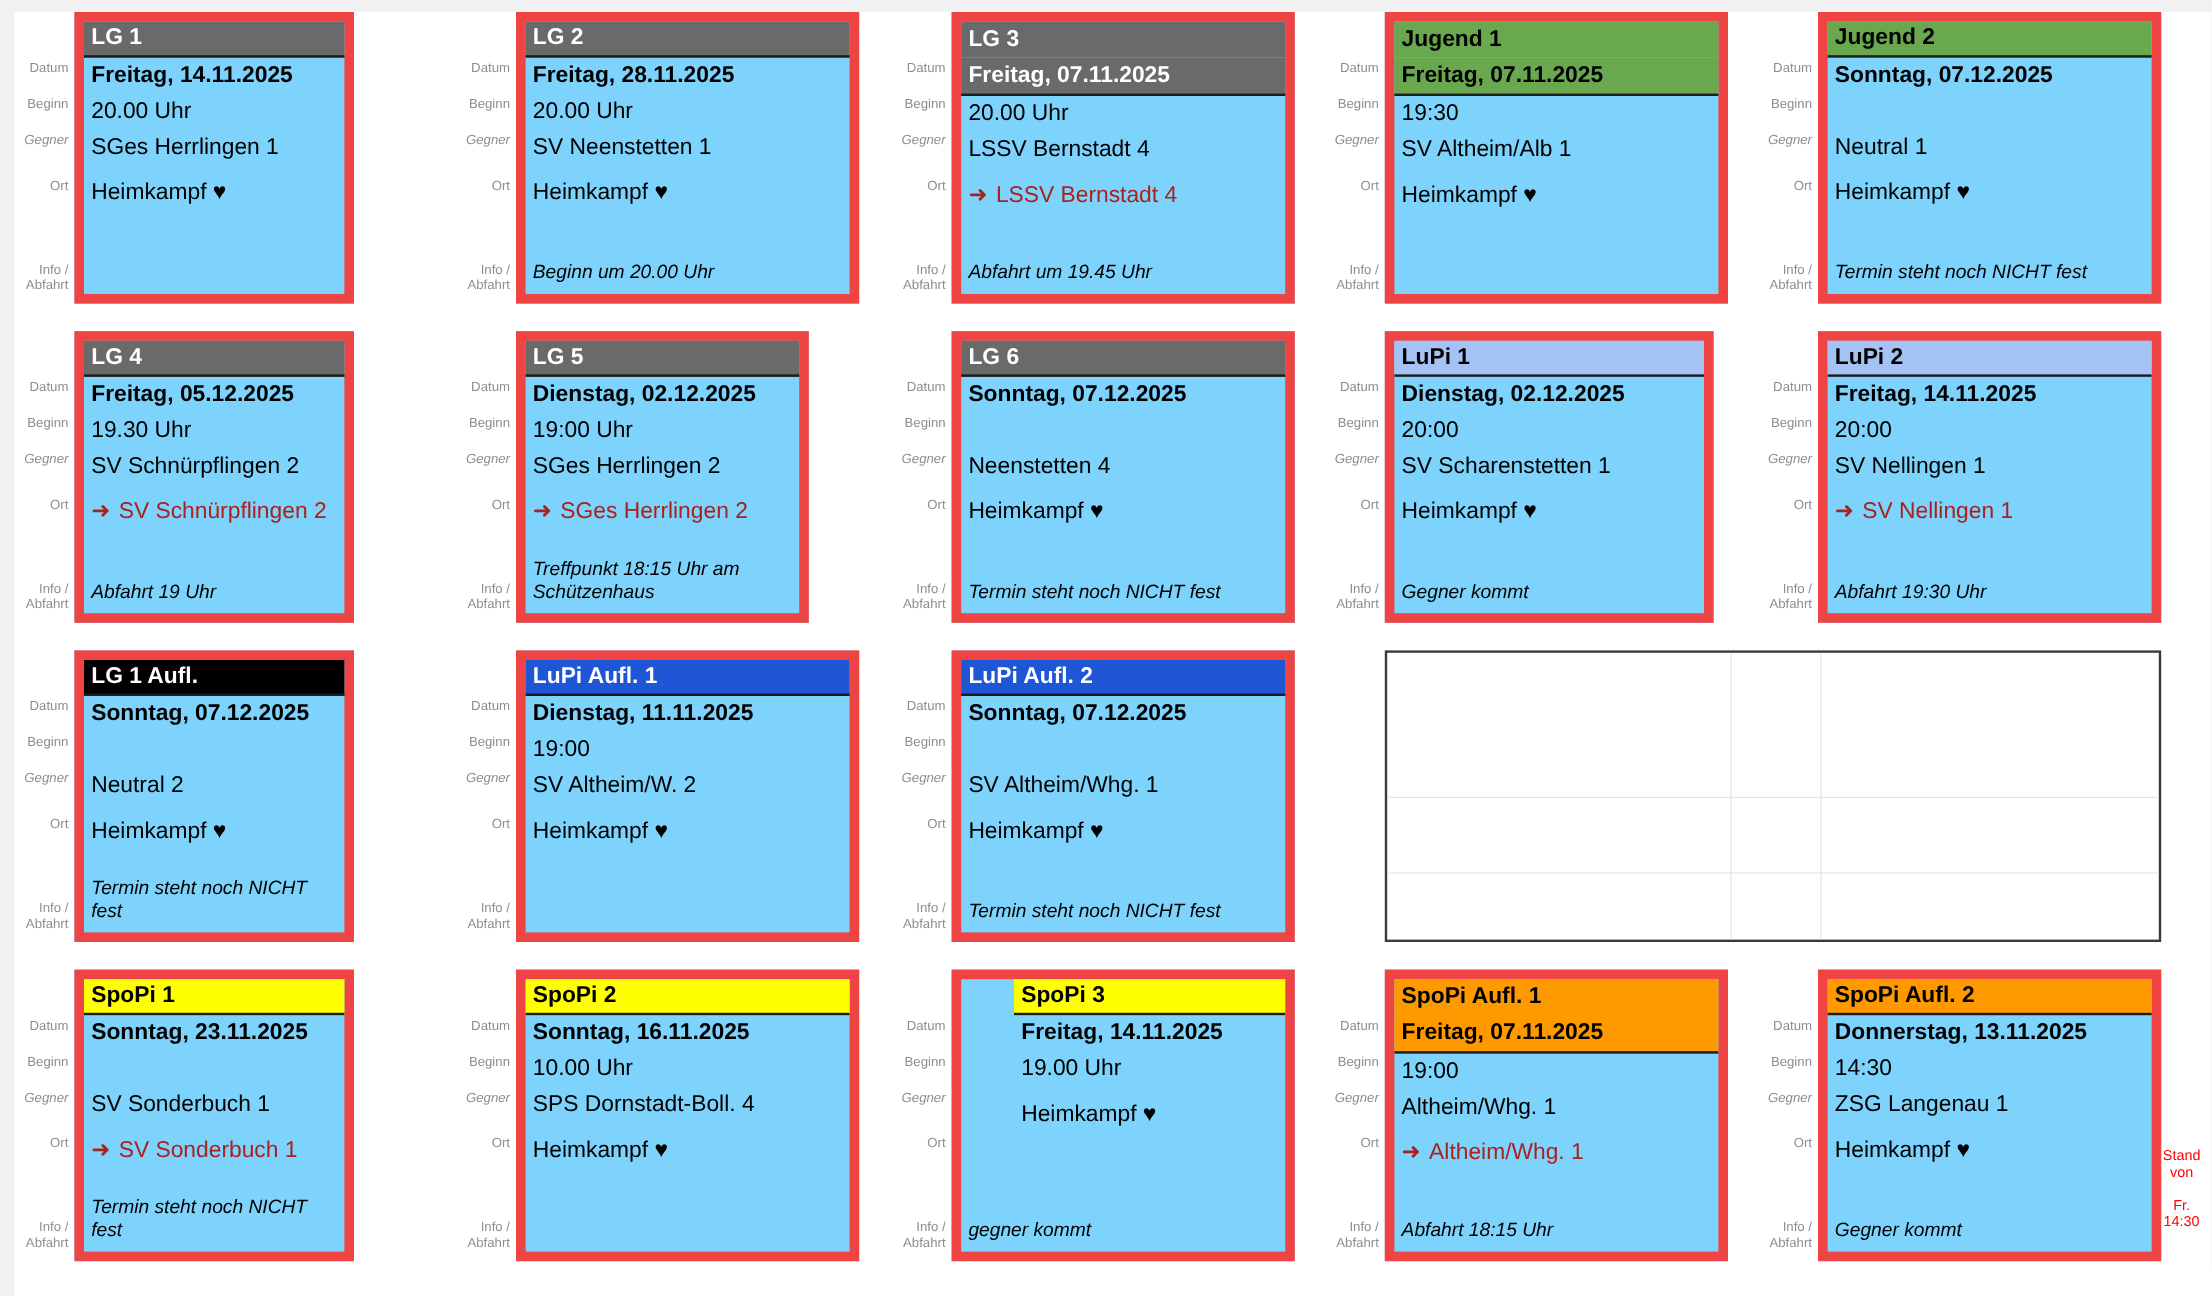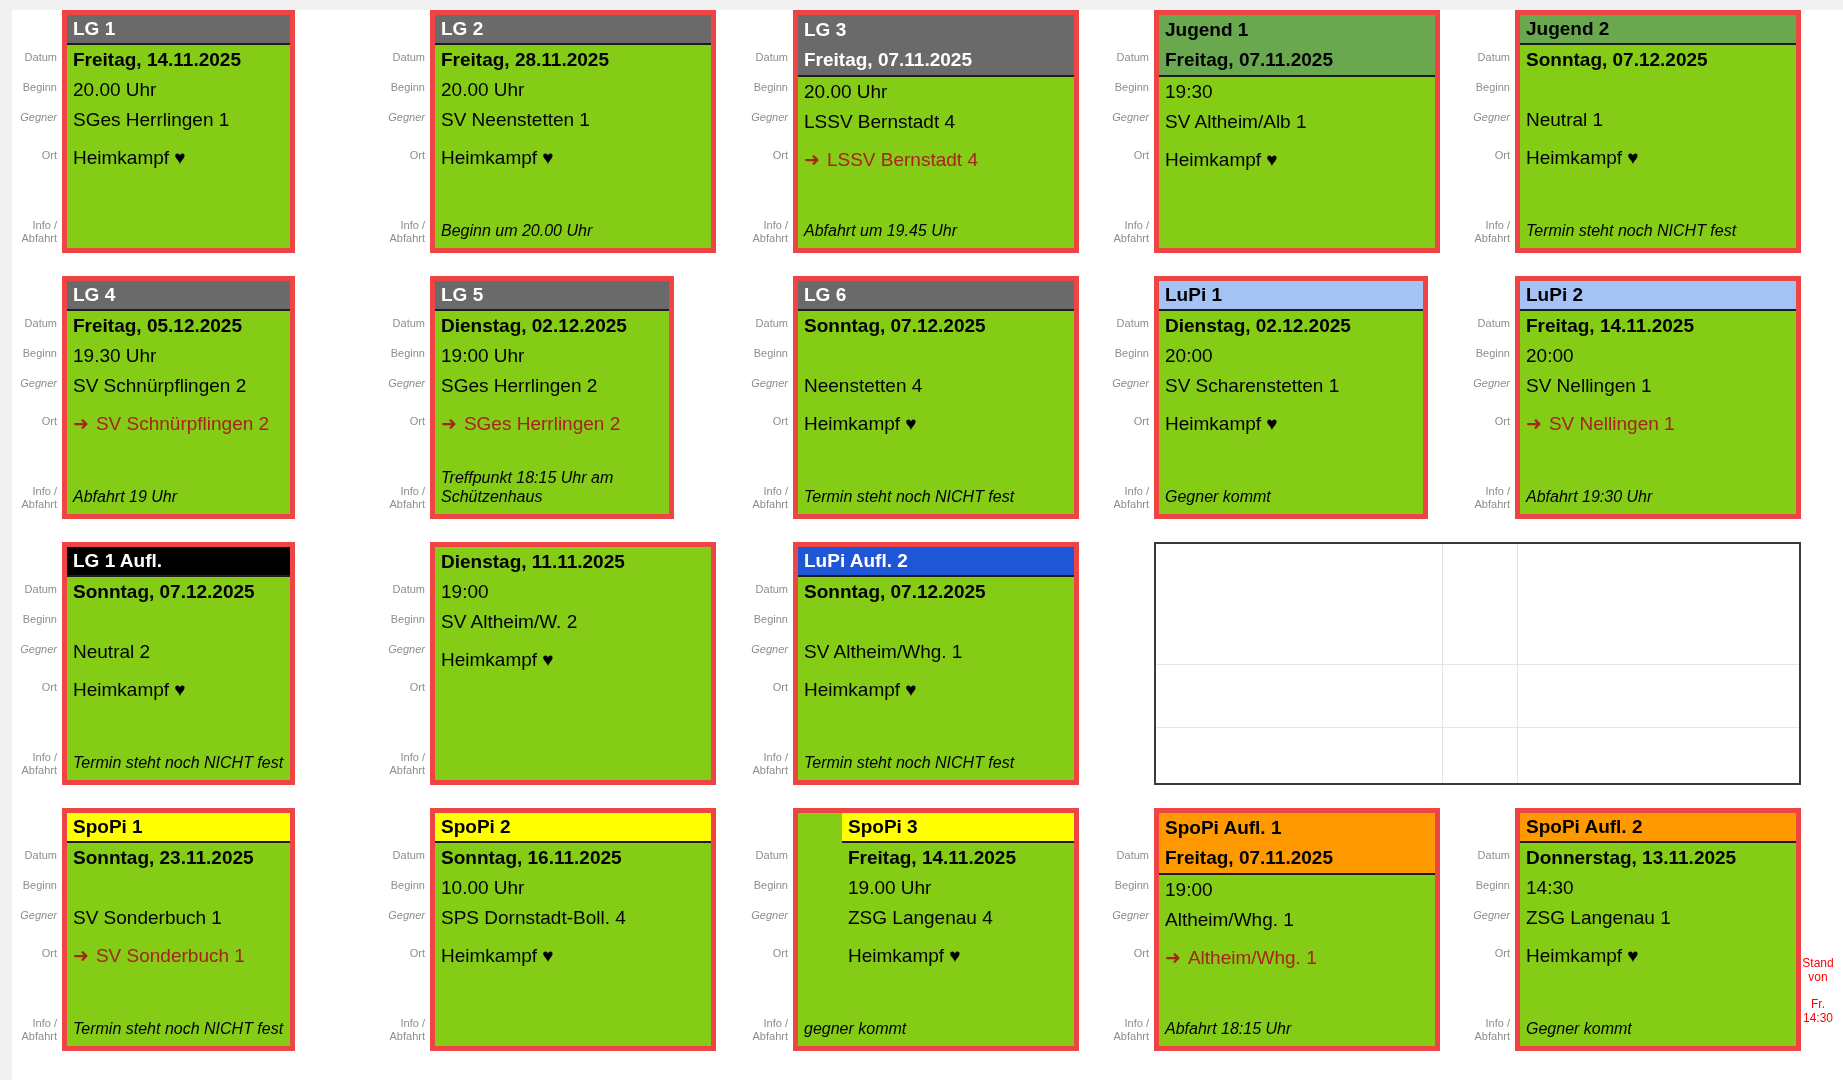--- a/index.html
+++ b/index.html
@@ -5,21 +5,21 @@
   html,body{margin:0;padding:0;width:1843px;height:1080px;overflow:hidden;
     background:#f1f1f1;font-family:"Liberation Sans","DejaVu Sans",sans-serif;}
   .sheet{position:absolute;left:12px;top:10px;right:0;bottom:0;background:#ffffff;}
   
   .group{position:absolute;display:flex;height:243px;}
   .gutter{width:62px;position:relative;flex:none;}
   .lbl{position:absolute;right:5px;text-align:right;font-size:11px;color:#8e8e8e;
     line-height:30px;white-space:nowrap;}
   .lbl-datum{top:32px;} .lbl-beginn{top:62px;} .lbl-gegner{top:92px;font-style:italic;} .lbl-ort{top:130px;}
   .lbl-info{bottom:8px;line-height:13px;}
-  .card{position:relative;height:243px;border:5px solid #ef4444;background:#84cc16;
+  .card{position:relative;height:243px;border:8px solid #ef4444;background:#7dd3fc;
     box-sizing:border-box;flex:none;}
   .hdr{height:30px;background:var(--hc,#6a6a6a);border-bottom:2px solid #1c1c1c;
     display:flex;align-items:center;padding-left:6px;box-sizing:border-box;}
   .title{font-weight:bold;font-size:19px;color:var(--htc,#fff);white-space:nowrap;}
   .row{height:30px;line-height:30px;padding-left:6px;font-size:19px;color:#000;
     white-space:nowrap;overflow:hidden;}
   .datum{font-weight:bold;}
   .today .hdr{border-bottom:none;}
   .today .datum{background:var(--hc);color:var(--htc);border-bottom:2px solid #1c1c1c;}
   .ort{margin-top:8px;}
@@ -336,20 +336,23 @@
       <div class="lbl lbl-datum">Datum</div>
       <div class="lbl lbl-beginn">Beginn</div>
       <div class="lbl lbl-gegner">Gegner</div>
       <div class="lbl lbl-ort">Ort</div>
       <div class="lbl lbl-info">
         <div>Info /</div>
         <div>Abfahrt</div>
       </div>
     </div>
     <div class="card" style="width: 286px; --hc: #1f56d5; --htc: #ffffff;">
+      <div class="hdr">
+        <span class="title">LuPi Aufl. 1</span>
+      </div>
       <div class="row datum">Dienstag, 11.11.2025</div>
       <div class="row beginn">19:00</div>
       <div class="row gegner">SV Altheim/W. 2</div>
       <div class="row ort">
         <span class="ort-text">Heimkampf ♥</span>
       </div>
       <div class="info"></div>
     </div>
   </div>
 
@@ -438,21 +441,20 @@
         <div>Info /</div>
         <div>Abfahrt</div>
       </div>
     </div>
     <div class="card" style="width: 286px; padding-left: 44px; --hc: #ffff00; --htc: #000000;">
       <div class="hdr">
         <span class="title">SpoPi 3</span>
       </div>
       <div class="row datum">Freitag, 14.11.2025</div>
       <div class="row beginn">19.00 Uhr</div>
-      <div class="row gegner">ZSG Langenau 4</div>
       <div class="row ort">
         <span class="ort-text">Heimkampf ♥</span>
       </div>
       <div class="info">gegner kommt</div>
     </div>
   </div>
 
   <div class="group" style="left: 1092px; top: 808px;">
     <div class="gutter">
       <div class="lbl lbl-datum">Datum</div>

